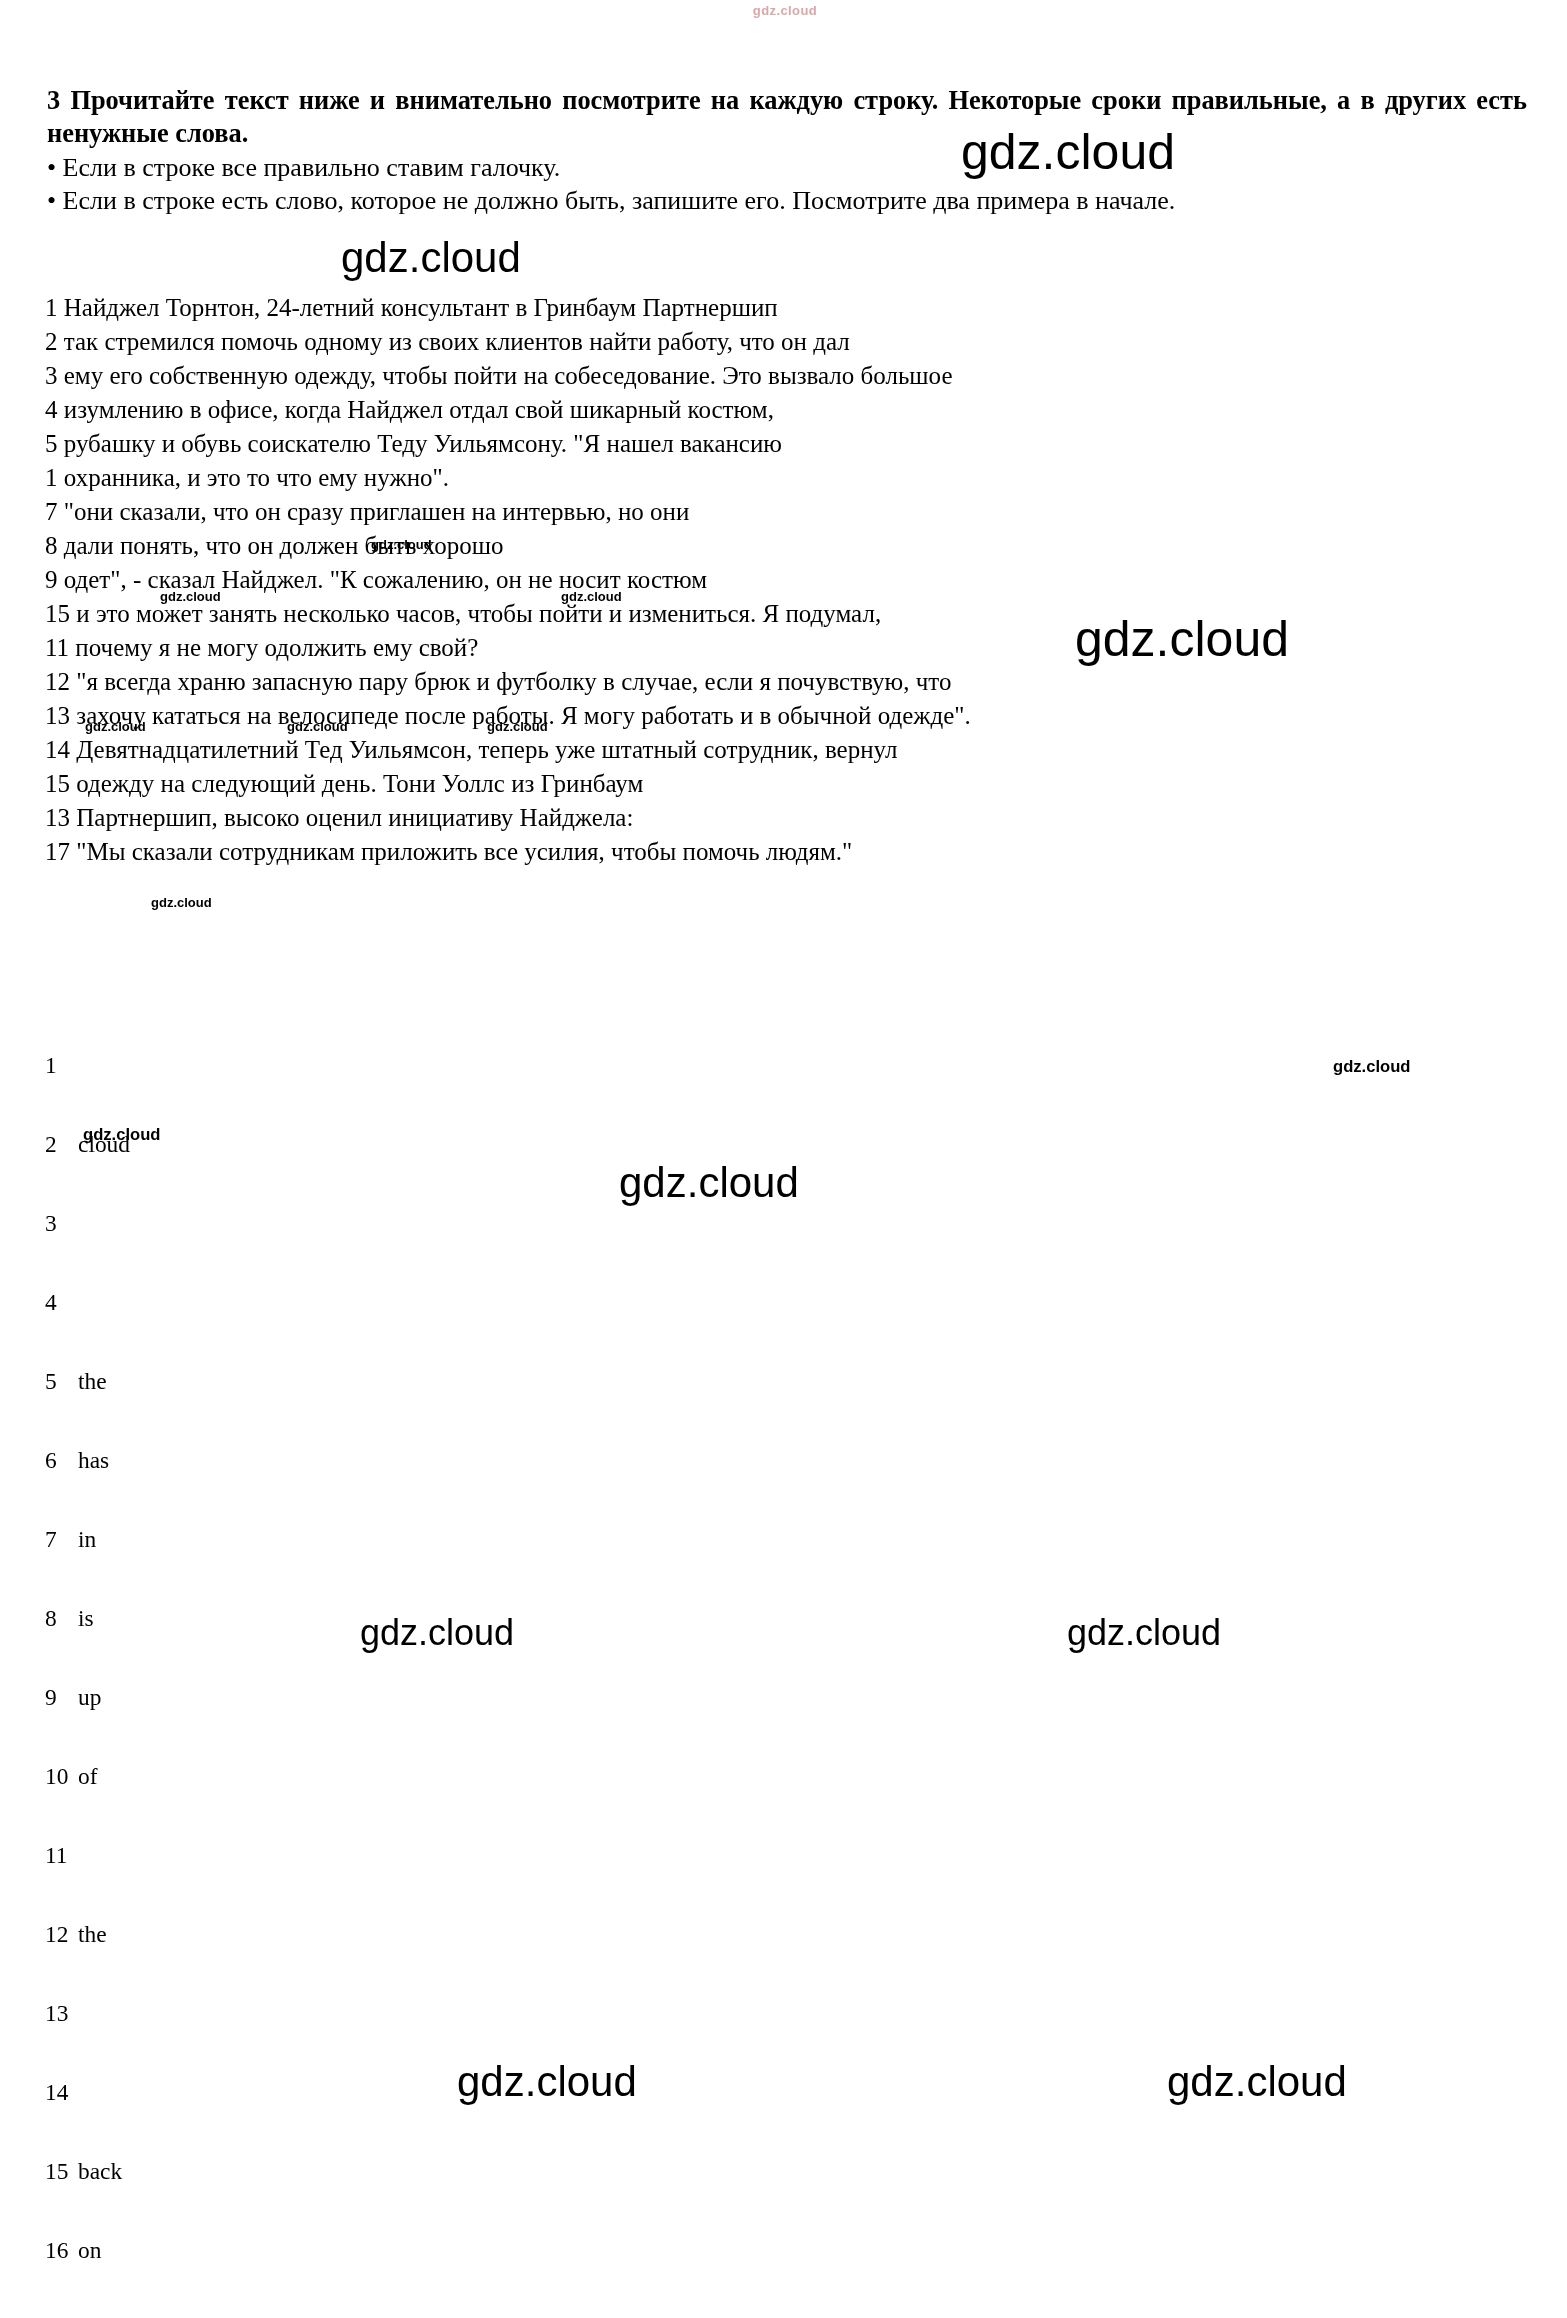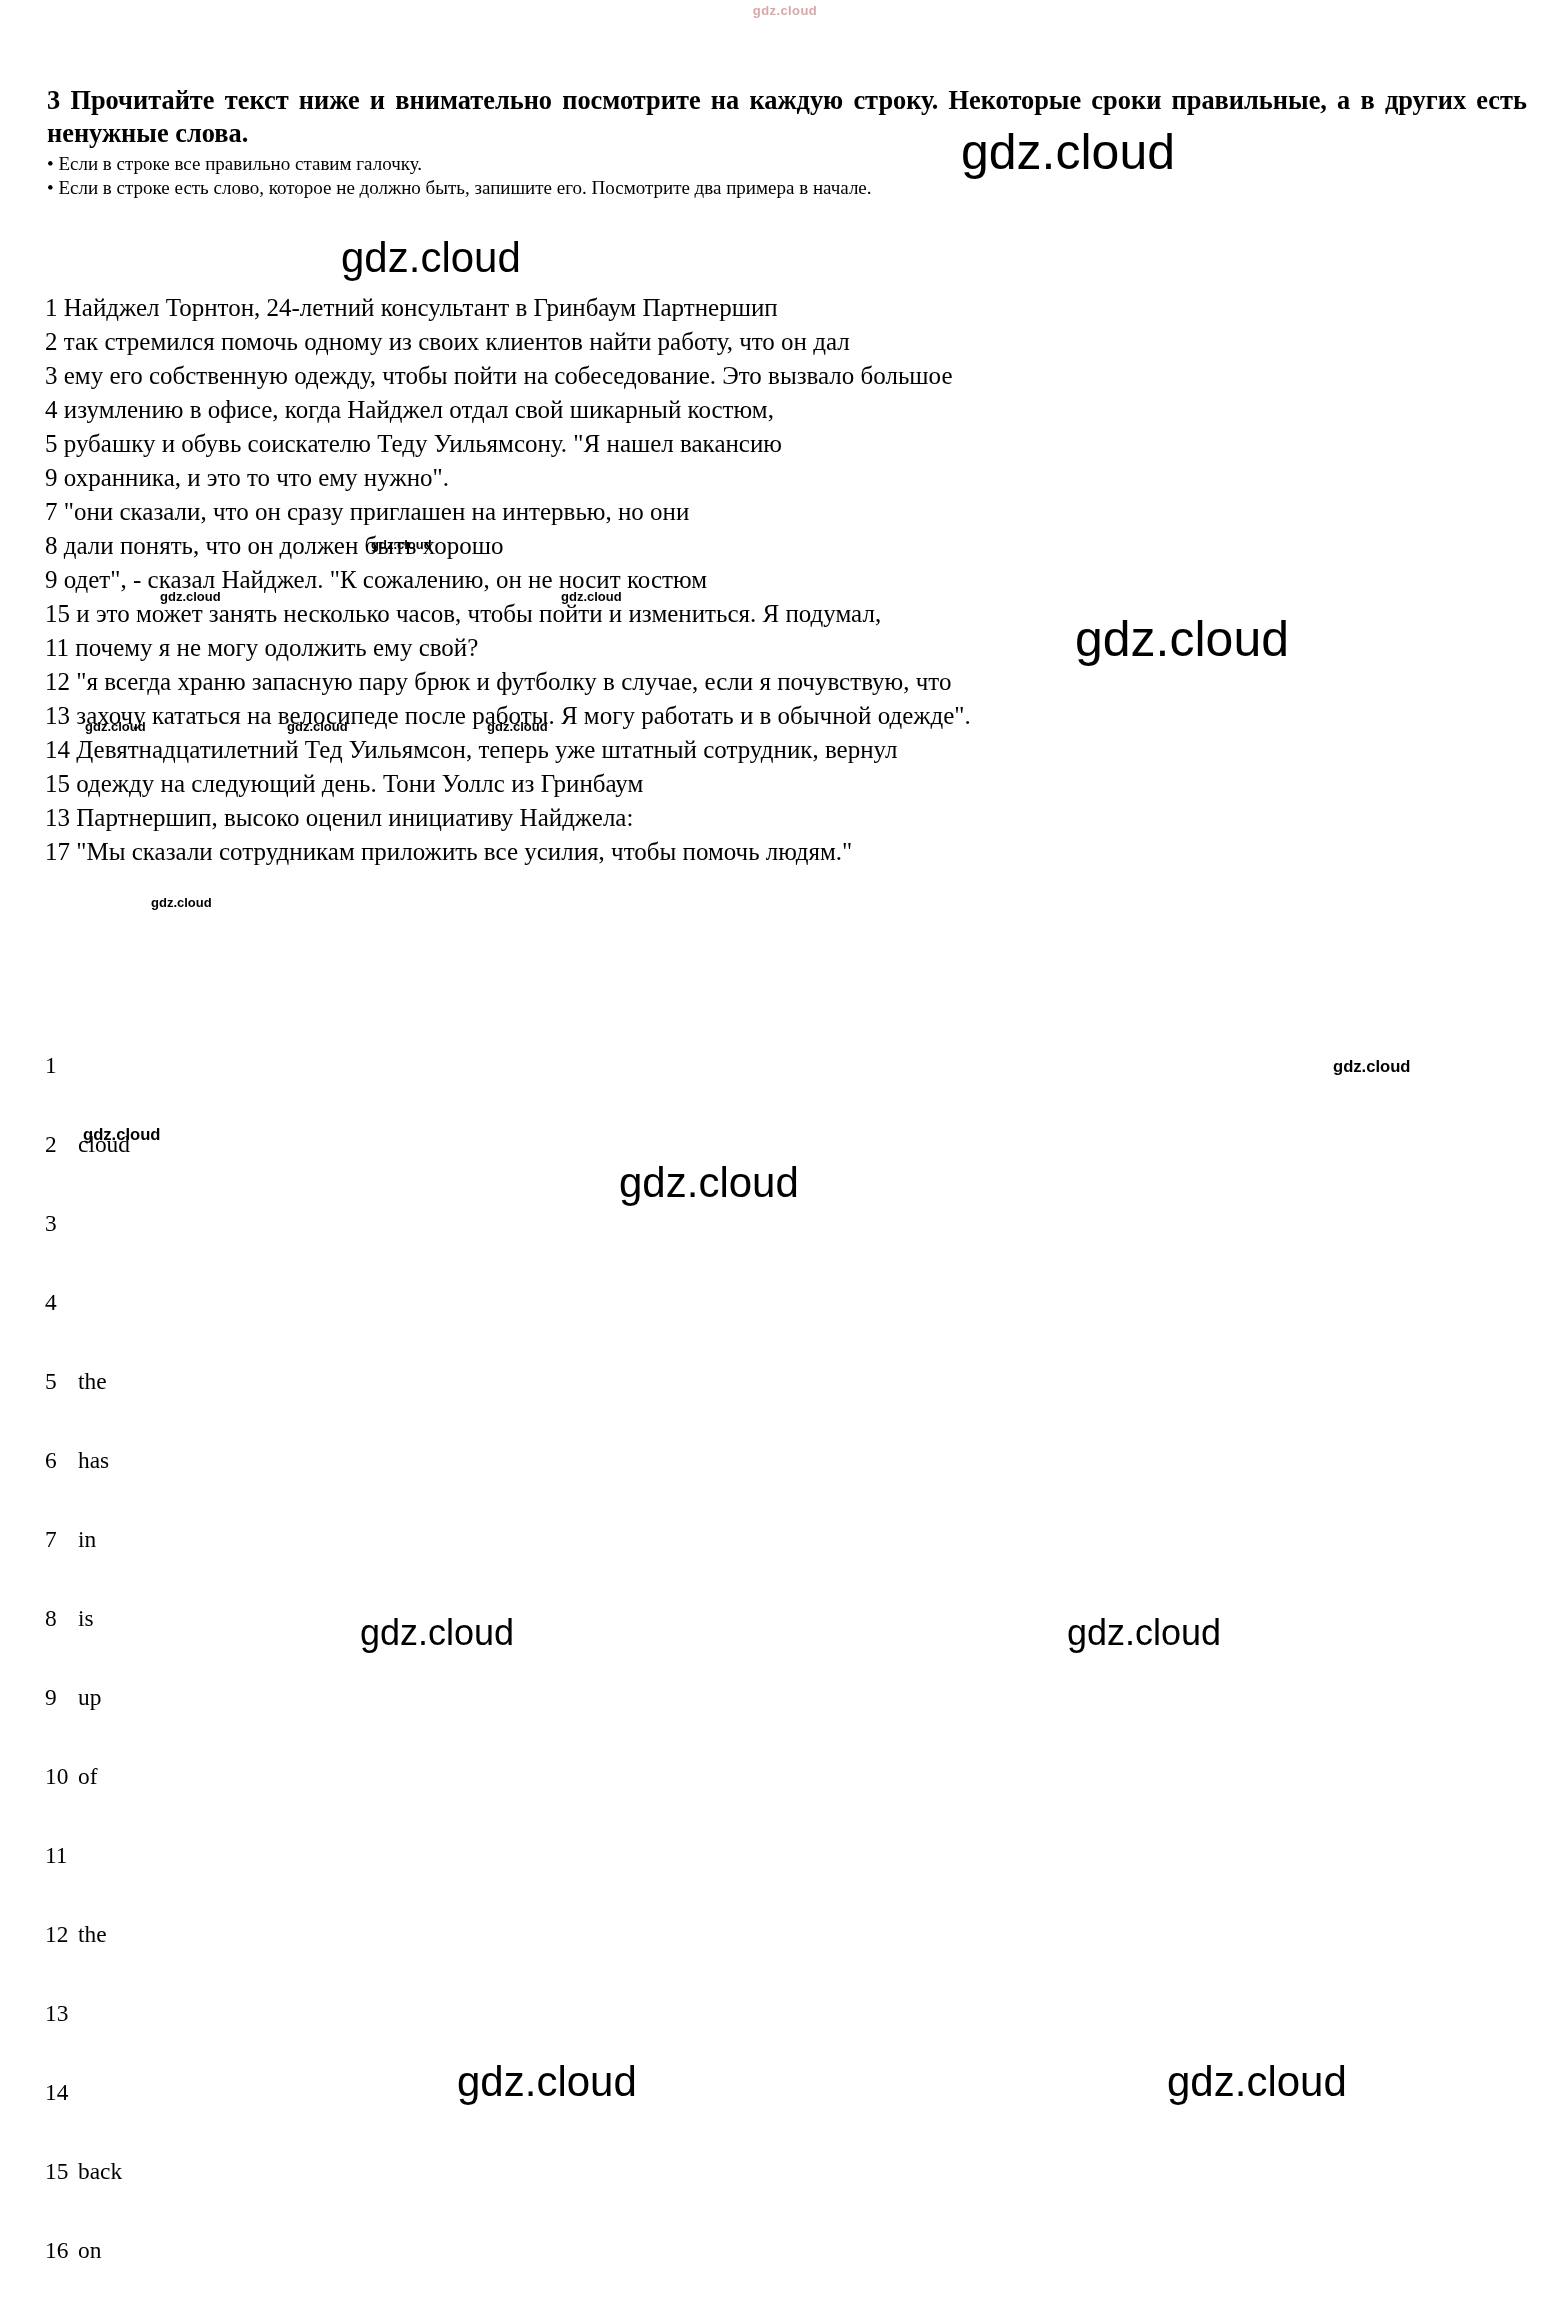--- a/index.html
+++ b/index.html
@@ -45,21 +45,21 @@
     font-weight: bold;
     font-size: 26.4px;
     line-height: 1.26;
     text-align: justify;
   }
   .task-head .num {
     font-weight: bold;
   }
   .bullets {
     margin-top: 1.5px;
-    font-size: 19px;
+    font-size: 26px;
     line-height: 1.25;
   }
   .bullet-line {
     white-space: nowrap;
   }
   .bullet-justify {
     text-align: justify;
     text-justify: inter-word;
   }
   .text-block {
@@ -121,21 +121,21 @@
       <div class="bullet-justify">•  Если  в  строке  есть  слово,  которое  не  должно  быть,  запишите  его.  Посмотрите два примера в начале.</div>
     </div>
   </div>
 
   <div class="text-block">
     <div class="text-line">1 Найджел Торнтон, 24-летний консультант в Гринбаум Партнершип</div>
     <div class="text-line">2 так стремился помочь одному из своих клиентов найти работу, что он дал</div>
     <div class="text-line">3 ему его собственную одежду, чтобы пойти на собеседование. Это вызвало большое</div>
     <div class="text-line">4 изумлению в офисе, когда Найджел отдал свой шикарный костюм,</div>
     <div class="text-line">5 рубашку и обувь соискателю Теду Уильямсону. "Я нашел вакансию</div>
-    <div class="text-line">9 охранника, и это то что ему нужно".</div>
+    <div class="text-line">1 охранника, и это то что ему нужно".</div>
     <div class="text-line">7 "они сказали, что он сразу приглашен на интервью, но они</div>
     <div class="text-line">8 дали понять, что он должен быть хорошо</div>
     <div class="text-line">9 одет", - сказал Найджел. "К сожалению, он не носит костюм</div>
     <div class="text-line">15 и это может занять несколько часов, чтобы пойти и измениться. Я подумал,</div>
     <div class="text-line">11 почему я не могу одолжить ему свой?</div>
     <div class="text-line">12 "я всегда храню запасную пару брюк и футболку в случае, если я почувствую, что</div>
     <div class="text-line">13 захочу кататься на велосипеде после работы. Я могу работать и в обычной одежде".</div>
     <div class="text-line">14 Девятнадцатилетний Тед Уильямсон, теперь уже штатный сотрудник, вернул</div>
     <div class="text-line">15 одежду на следующий день. Тони Уоллс из Гринбаум</div>
     <div class="text-line">13 Партнершип, высоко оценил инициативу Найджела:</div>

